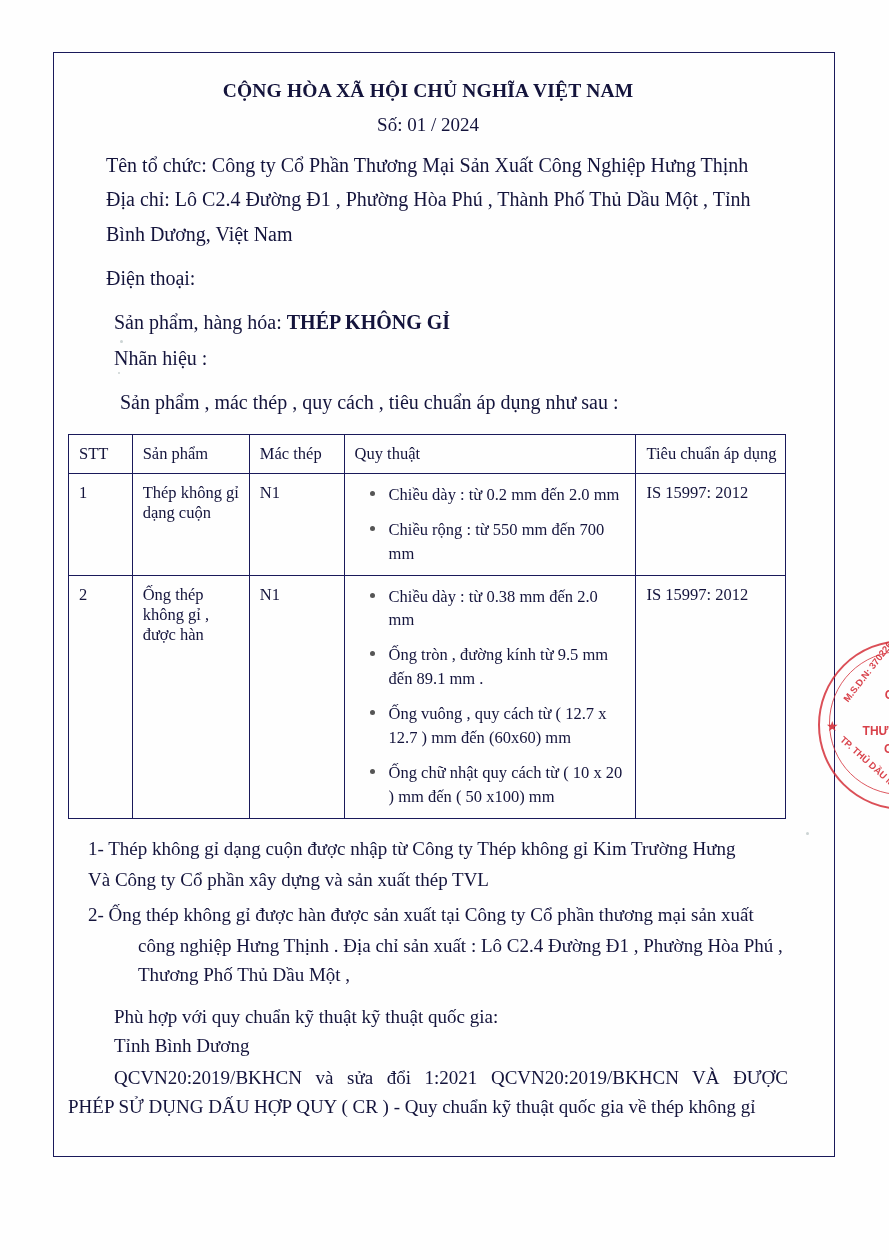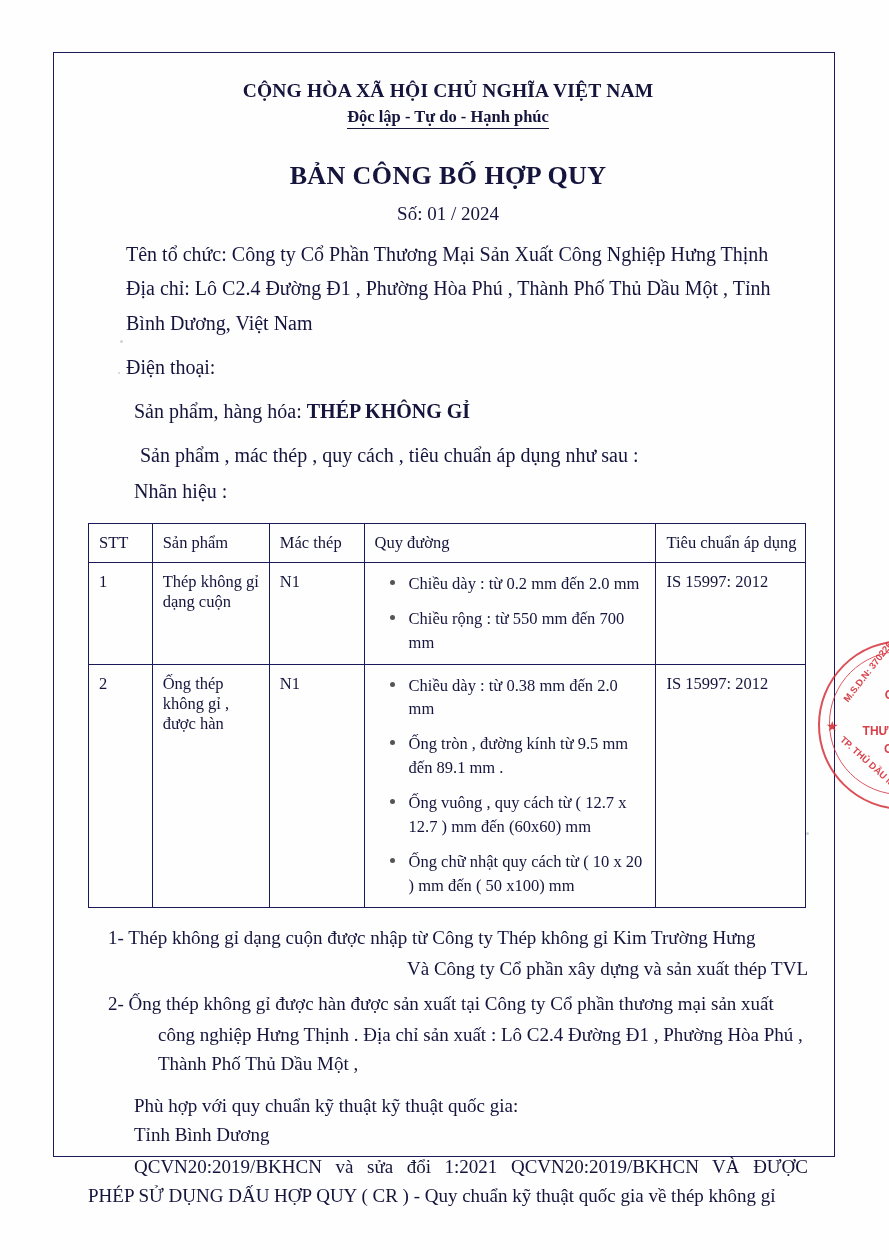--- a/index.html
+++ b/index.html
@@ -26,21 +26,21 @@
     position: absolute;
     left: 53px;
     top: 52px;
     width: 782px;
     height: 1105px;
     border: 1.5px solid #1a1a5a;
     box-sizing: border-box;
   }
   .content {
     position: absolute;
-    left: 72px;
+    left: 52px;
     top: 62px;
     width: 752px;
     height: 1085px;
     box-sizing: border-box;
     padding: 10px 16px 0 16px;
   }
   .center { text-align: center; }
   .nation-title {
     font-weight: bold;
     font-size: 19.5px;
@@ -226,44 +226,42 @@
 <body>
 
 <div class="page">
 
   <div class="doc-border"></div>
 
   <div class="content">
 
     <div class="center">
       <div class="nation-title">CỘNG HÒA XÃ HỘI CHỦ NGHĨA VIỆT NAM</div>
-      <div><span class="nation-sub">Độc lập - Tự do - Hạnh phúc</span></div>
-      <div class="main-title">BẢN CÔNG BỐ HỢP QUY</div>
       <div class="doc-number">Số: 01 / 2024</div>
     </div>
 
     <div class="body-text indent-1">Tên tổ chức: Công ty Cổ Phần Thương Mại Sản Xuất Công Nghiệp Hưng Thịnh</div>
     <div class="body-text indent-1" style="margin-top:4px;">Địa chỉ: Lô C2.4 Đường Đ1 , Phường Hòa Phú , Thành Phố Thủ Dầu Một , Tỉnh</div>
     <div class="body-text indent-1" style="margin-top:4px;">Bình Dương, Việt Nam</div>
     <div class="body-text indent-1">Điện thoại:</div>
 
     <div class="body-text indent-2 prod-line">
       <span>Sản phẩm, hàng hóa:</span>
       <span class="bold">THÉP KHÔNG GỈ</span>
     </div>
+    <div class="body-text indent-2" style="margin-top:6px;">Nhãn hiệu :</div>
     <div class="body-text indent-3" style="margin-top:14px;">Sản phẩm , mác thép , quy cách , tiêu chuẩn áp dụng như sau :</div>
-    <div class="body-text indent-2" style="margin-top:6px;">Nhãn hiệu :</div>
 
     <table class="spec">
       <thead>
         <tr>
           <th class="col-stt">STT</th>
           <th class="col-prod">Sản phẩm</th>
           <th class="col-grade">Mác thép</th>
-          <th class="col-spec">Quy đường</th>
+          <th class="col-spec">Quy thuật</th>
           <th class="col-std">Tiêu chuẩn áp dụng</th>
         </tr>
       </thead>
       <tbody>
         <tr>
           <td class="c">1</td>
           <td class="just">Thép không gỉ dạng cuộn</td>
           <td class="c">N1</td>
           <td>
             <ul class="bullets">
@@ -288,28 +286,28 @@
           <td>IS 15997: 2012</td>
         </tr>
       </tbody>
     </table>
 
     <div class="notes">
       <div class="note-item">
         <span>1-</span>
         <span>Thép không gỉ dạng cuộn được nhập từ Công ty Thép không gỉ Kim Trường Hưng</span>
       </div>
-      <div class="note-cont" style="padding-left:20px;text-align:right;">Và Công ty Cổ phần xây dựng và sản xuất thép TVL</div>
+      <div class="note-cont" style="padding-left:20px;">Và Công ty Cổ phần xây dựng và sản xuất thép TVL</div>
 
       <div class="note-item" style="margin-top:6px;">
         <span>2-</span>
         <span>Ống thép không gỉ được hàn được sản xuất tại Công ty Cổ phần thương mại sản xuất</span>
       </div>
       <div class="note-cont2">công nghiệp Hưng Thịnh . Địa chỉ sản xuất : Lô C2.4 Đường Đ1 , Phường Hòa Phú ,</div>
-      <div class="note-cont2">Thành Phố Thủ Dầu Một ,</div>
+      <div class="note-cont2">Thương Phố Thủ Dầu Một ,</div>
     </div>
 
     <div class="tail">
       <div class="tail-indent" style="margin-top:6px;">Phù hợp với quy chuẩn kỹ thuật kỹ thuật quốc gia:</div>
       <div class="tail-indent">Tỉnh Bình Dương</div>
       <div class="qcvn" style="margin-top:4px;">QCVN20:2019/BKHCN và sửa đổi 1:2021  QCVN20:2019/BKHCN VÀ ĐƯỢC</div>
       <div class="qcvn2">PHÉP SỬ DỤNG DẤU HỢP QUY ( CR ) -  Quy chuẩn kỹ thuật quốc gia về thép không gỉ</div>
     </div>
 
   </div>

